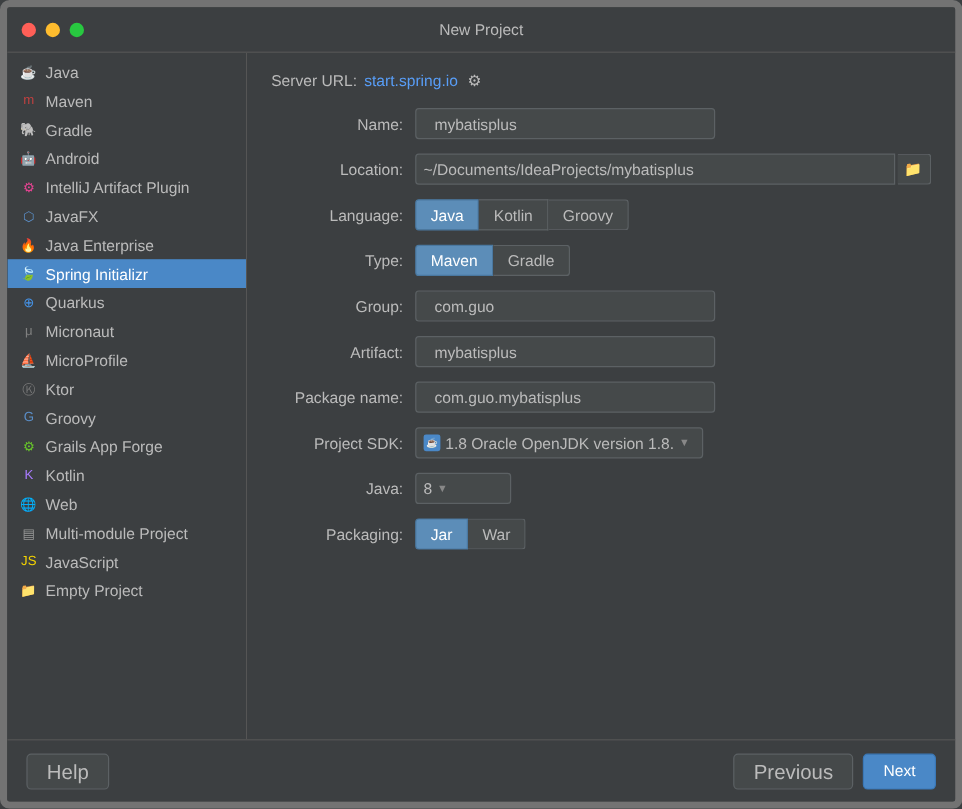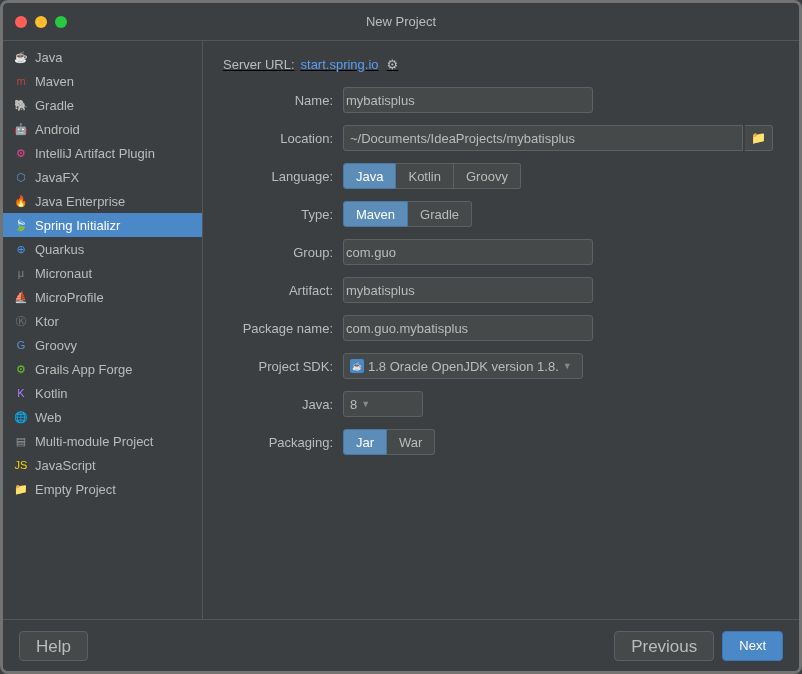--- a/index.html
+++ b/index.html
@@ -14,21 +14,21 @@
       height: 674px;
       overflow: hidden;
     }
 
     .dialog {
       width: 802px;
       height: 674px;
       background: #3c3f41;
       display: flex;
       flex-direction: column;
-      border: 3px solid #737373;
+      border: 6px solid #737373;
       border-radius: 8px;
       overflow: hidden;
       position: relative;
     }
 
     .title-bar {
       background: #3c3f41;
       height: 38px;
       display: flex;
       align-items: center;
@@ -111,21 +111,20 @@
       flex-direction: column;
       padding: 16px 20px;
       overflow-y: auto;
     }
 
     .server-url-row {
       display: flex;
       align-items: flex-start;
       margin-bottom: 14px;
       gap: 6px;
-      text-decoration: underline;
     }
 
     .server-label {
       color: #bbb;
       font-size: 13px;
     }
 
     .server-link {
       color: #589df6;
       font-size: 13px;
@@ -156,21 +155,21 @@
       text-align: right;
       padding-right: 10px;
     }
 
     .form-input {
       background: #45494a;
       border: 1px solid #5c6164;
       border-radius: 3px;
       color: #bbb;
       font-size: 13px;
-      padding: 3px 2px;
+      padding: 3px 15px;
       height: 26px;
       outline: none;
     }
 
     .input-name { width: 250px; }
     .input-group { width: 250px; }
     .input-artifact { width: 250px; }
     .input-package { width: 250px; }
 
     .location-wrapper {

